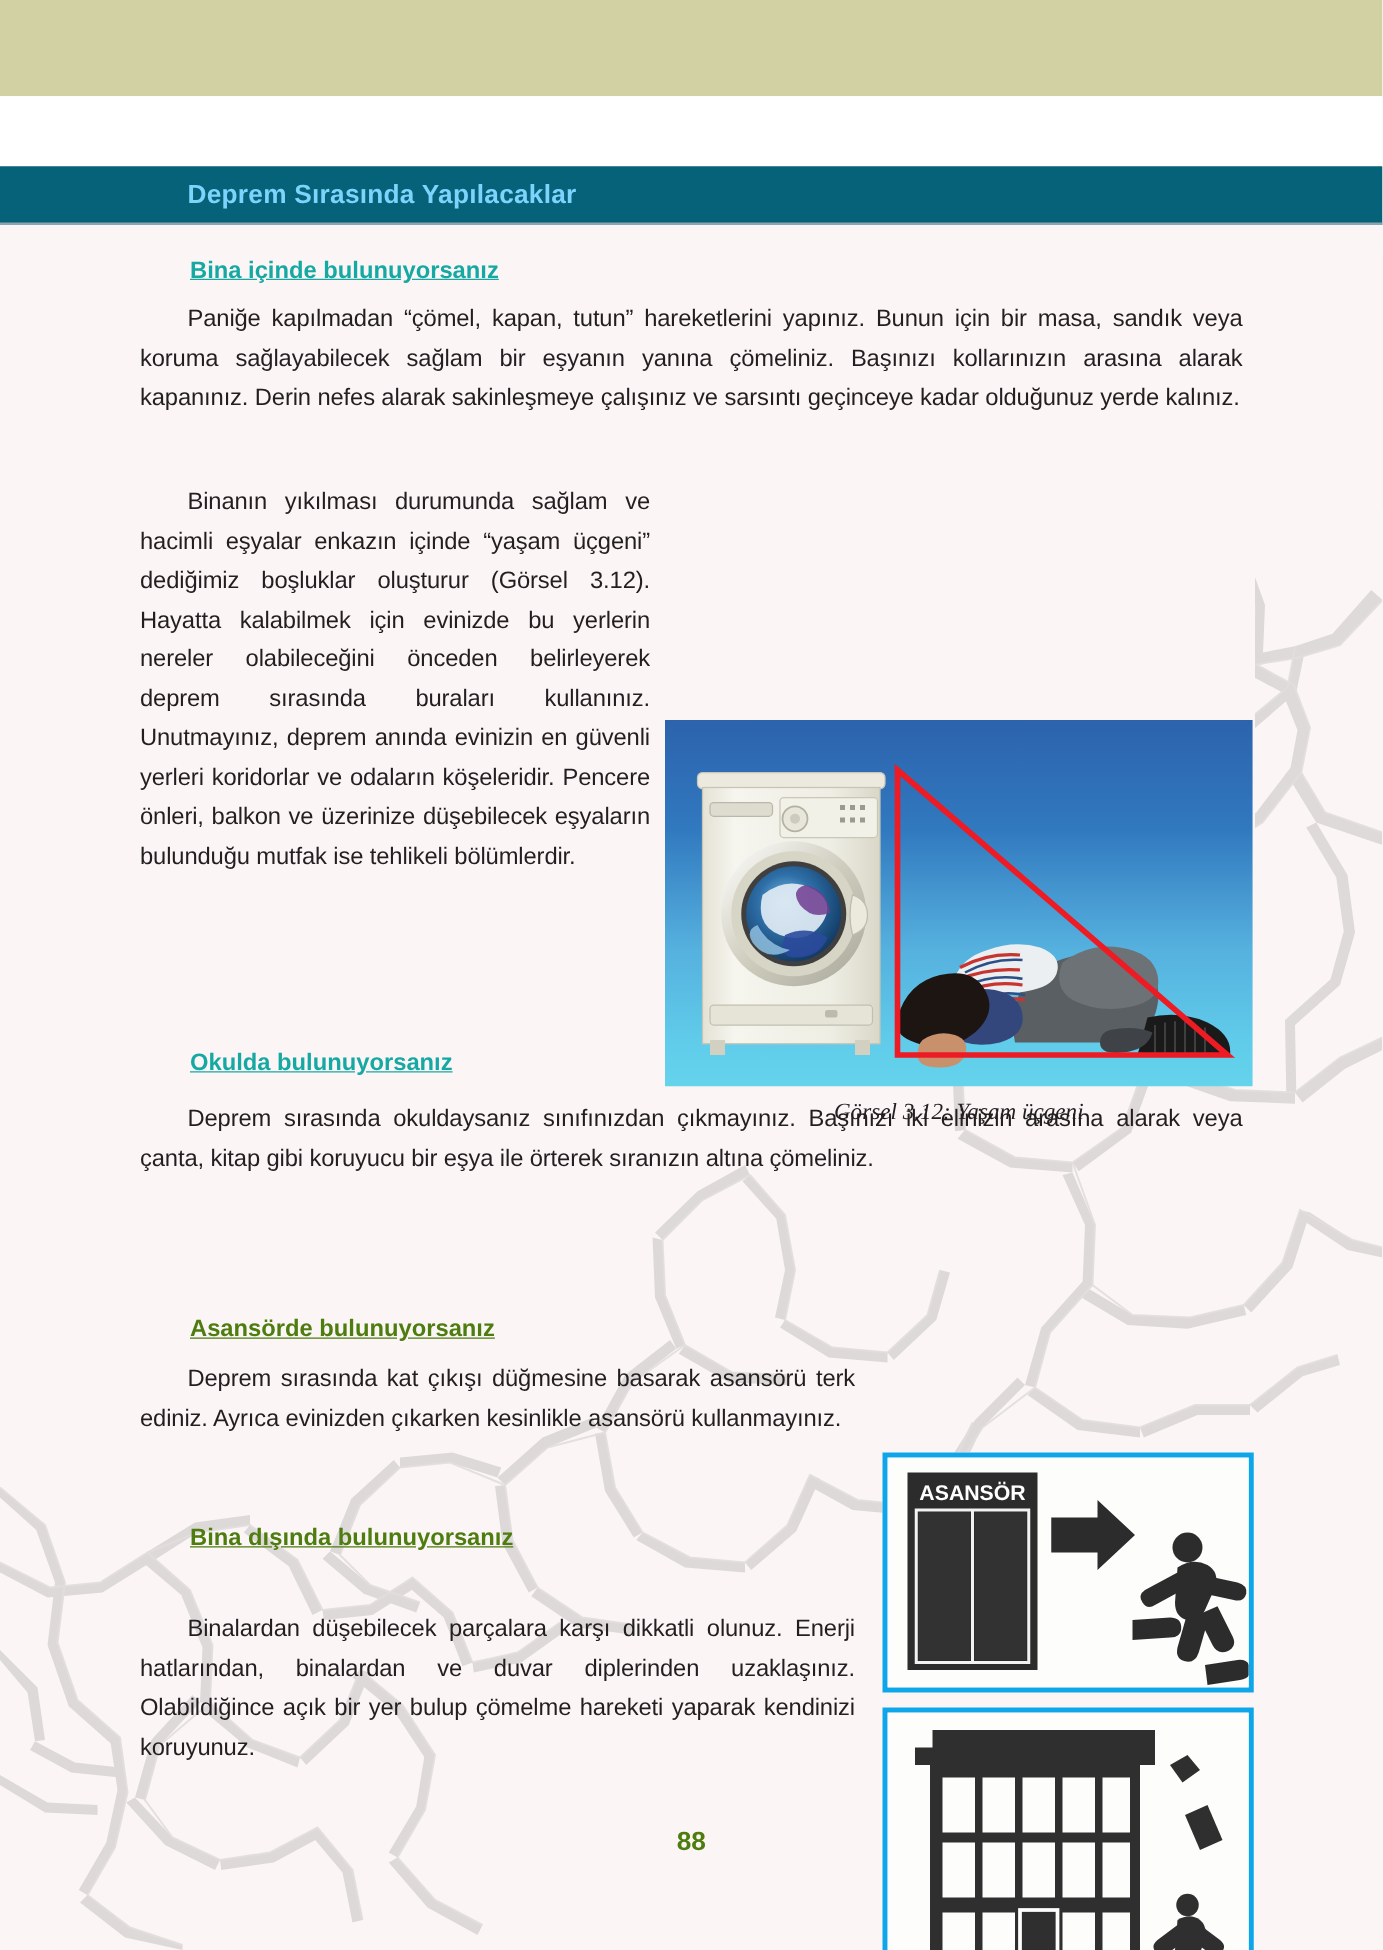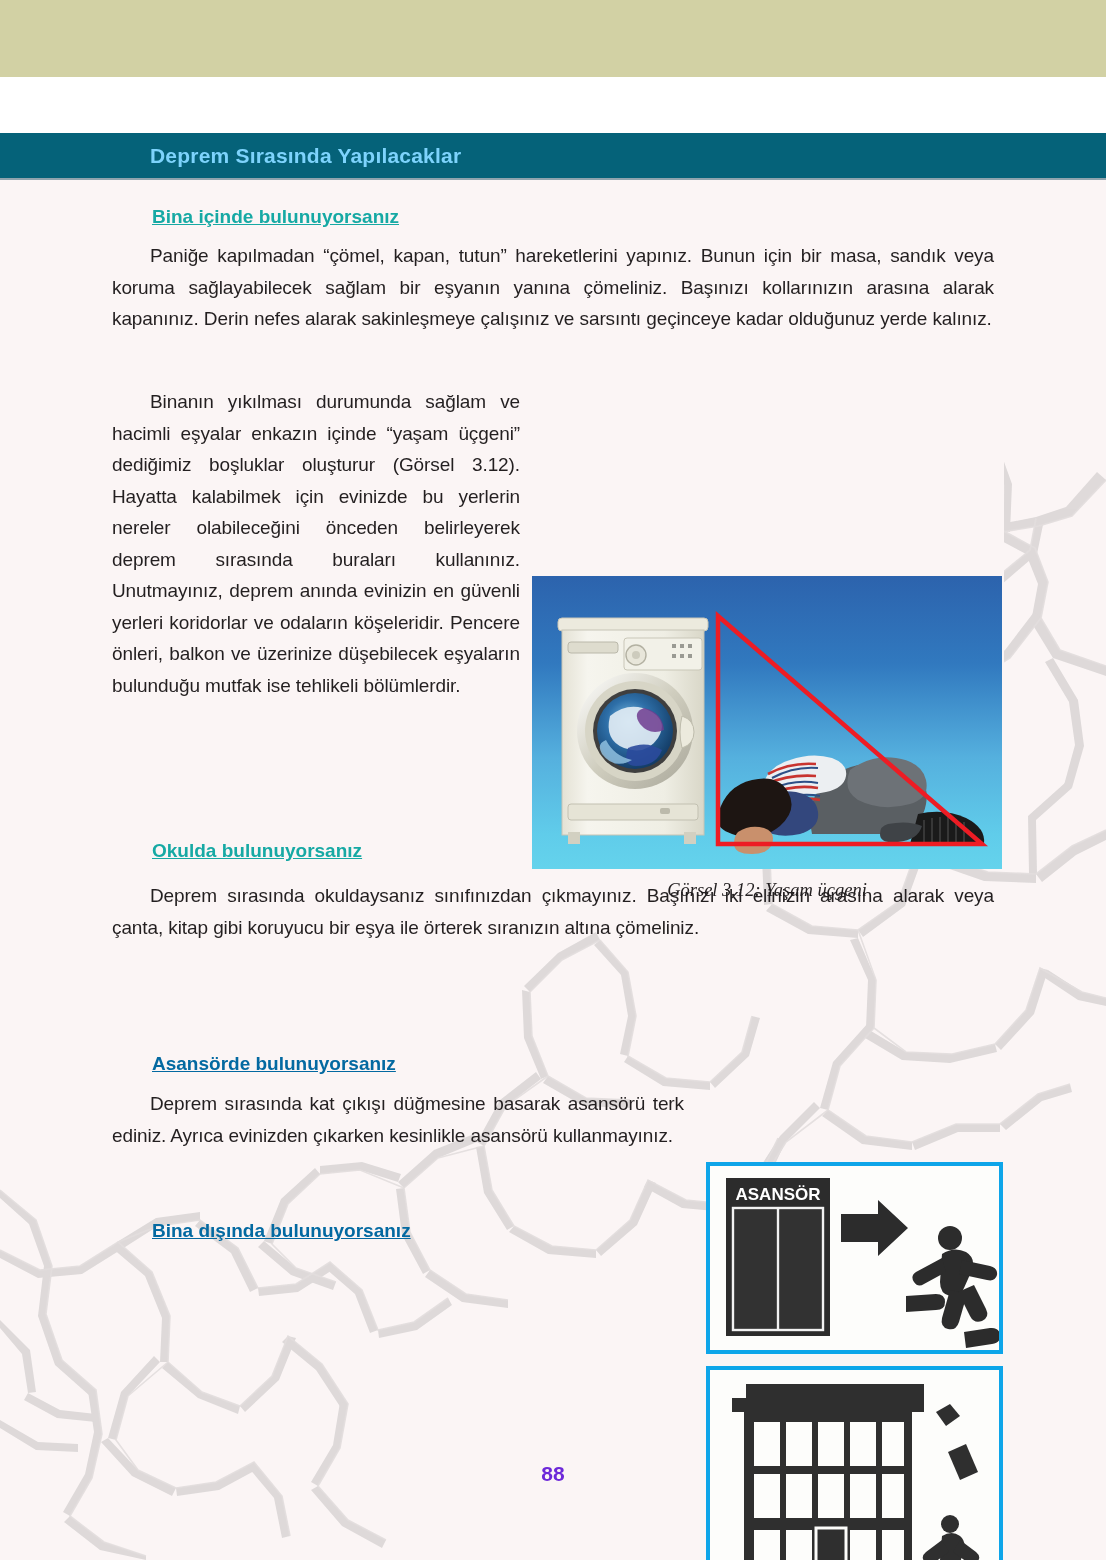--- a/index.html
+++ b/index.html
@@ -86,21 +86,21 @@
   }
 
   .h-sec {
     position: absolute;
     font-size: 19px;
     font-weight: bold;
     white-space: nowrap;
     text-decoration: underline;
   }
   .h-teal { color: #16a9a4; }
-  .h-red  { color: #0369a1; }
+  .h-red  { color: #4d7c0f; }
 
   p.para {
     position: absolute;
     margin: 0;
     font-size: 19px;
     line-height: 31.5px;
     color: #231f20;
     text-align: justify;
     text-justify: inter-word;
     letter-spacing: -0.1px;
@@ -141,21 +141,21 @@
   #box-building { left: 706px; top: 1186px; width: 297px; height: 232px; }
 
   .page-number {
     position: absolute;
     left: 0;
     top: 1282px;
     width: 1106px;
     text-align: center;
     font-size: 21px;
     font-weight: bold;
-    color: #6d28d9;
+    color: #4d7c0f;
   }
 </style>
 </head>
 <body>
 
 <div id="page">
 
   <div class="top-band"></div>
   <div class="white-gap"></div>
 
@@ -282,20 +282,21 @@
       <div class="h-sec h-teal" style="left:152px; top:660px;">Okulda bulunuyorsanız</div>
 
       <p class="para indent" style="left:112px; top:700px; width:882px;">Deprem sırasında okuldaysanız sınıfınızdan çıkmayınız. Başınızı iki elinizin arasına alarak veya çanta, kitap gibi koruyucu bir eşya ile örterek sıranızın altına çömeliniz.</p>
 
       <div class="h-sec h-red" style="left:152px; top:873px;">Asansörde bulunuyorsanız</div>
 
       <p class="para indent" style="left:112px; top:908px; width:572px;">Deprem sırasında kat çıkışı düğmesine basarak asansörü terk ediniz. Ayrıca evinizden çıkarken kesinlikle asansörü kullanmayınız.</p>
 
       <div class="h-sec h-red" style="left:152px; top:1040px;">Bina dışında bulunuyorsanız</div>
 
+      <p class="para indent" style="left:112px; top:1108px; width:572px;">Binalardan düşebilecek parçalara karşı dikkatli olunuz. Enerji hatlarından, binalardan ve duvar diplerinden uzaklaşınız. Olabildiğince açık bir yer bulup çömelme hareketi yaparak kendinizi koruyunuz.</p>
 
       <div class="fig312">
         <svg viewBox="0 0 470 293" width="470" height="293">
           <defs>
             <linearGradient id="skyg" x1="0" y1="0" x2="0" y2="1">
               <stop offset="0%" stop-color="#2c63ad"></stop>
               <stop offset="30%" stop-color="#3179bf"></stop>
               <stop offset="62%" stop-color="#55b0de"></stop>
               <stop offset="88%" stop-color="#60ccea"></stop>
               <stop offset="100%" stop-color="#64d3ec"></stop>

